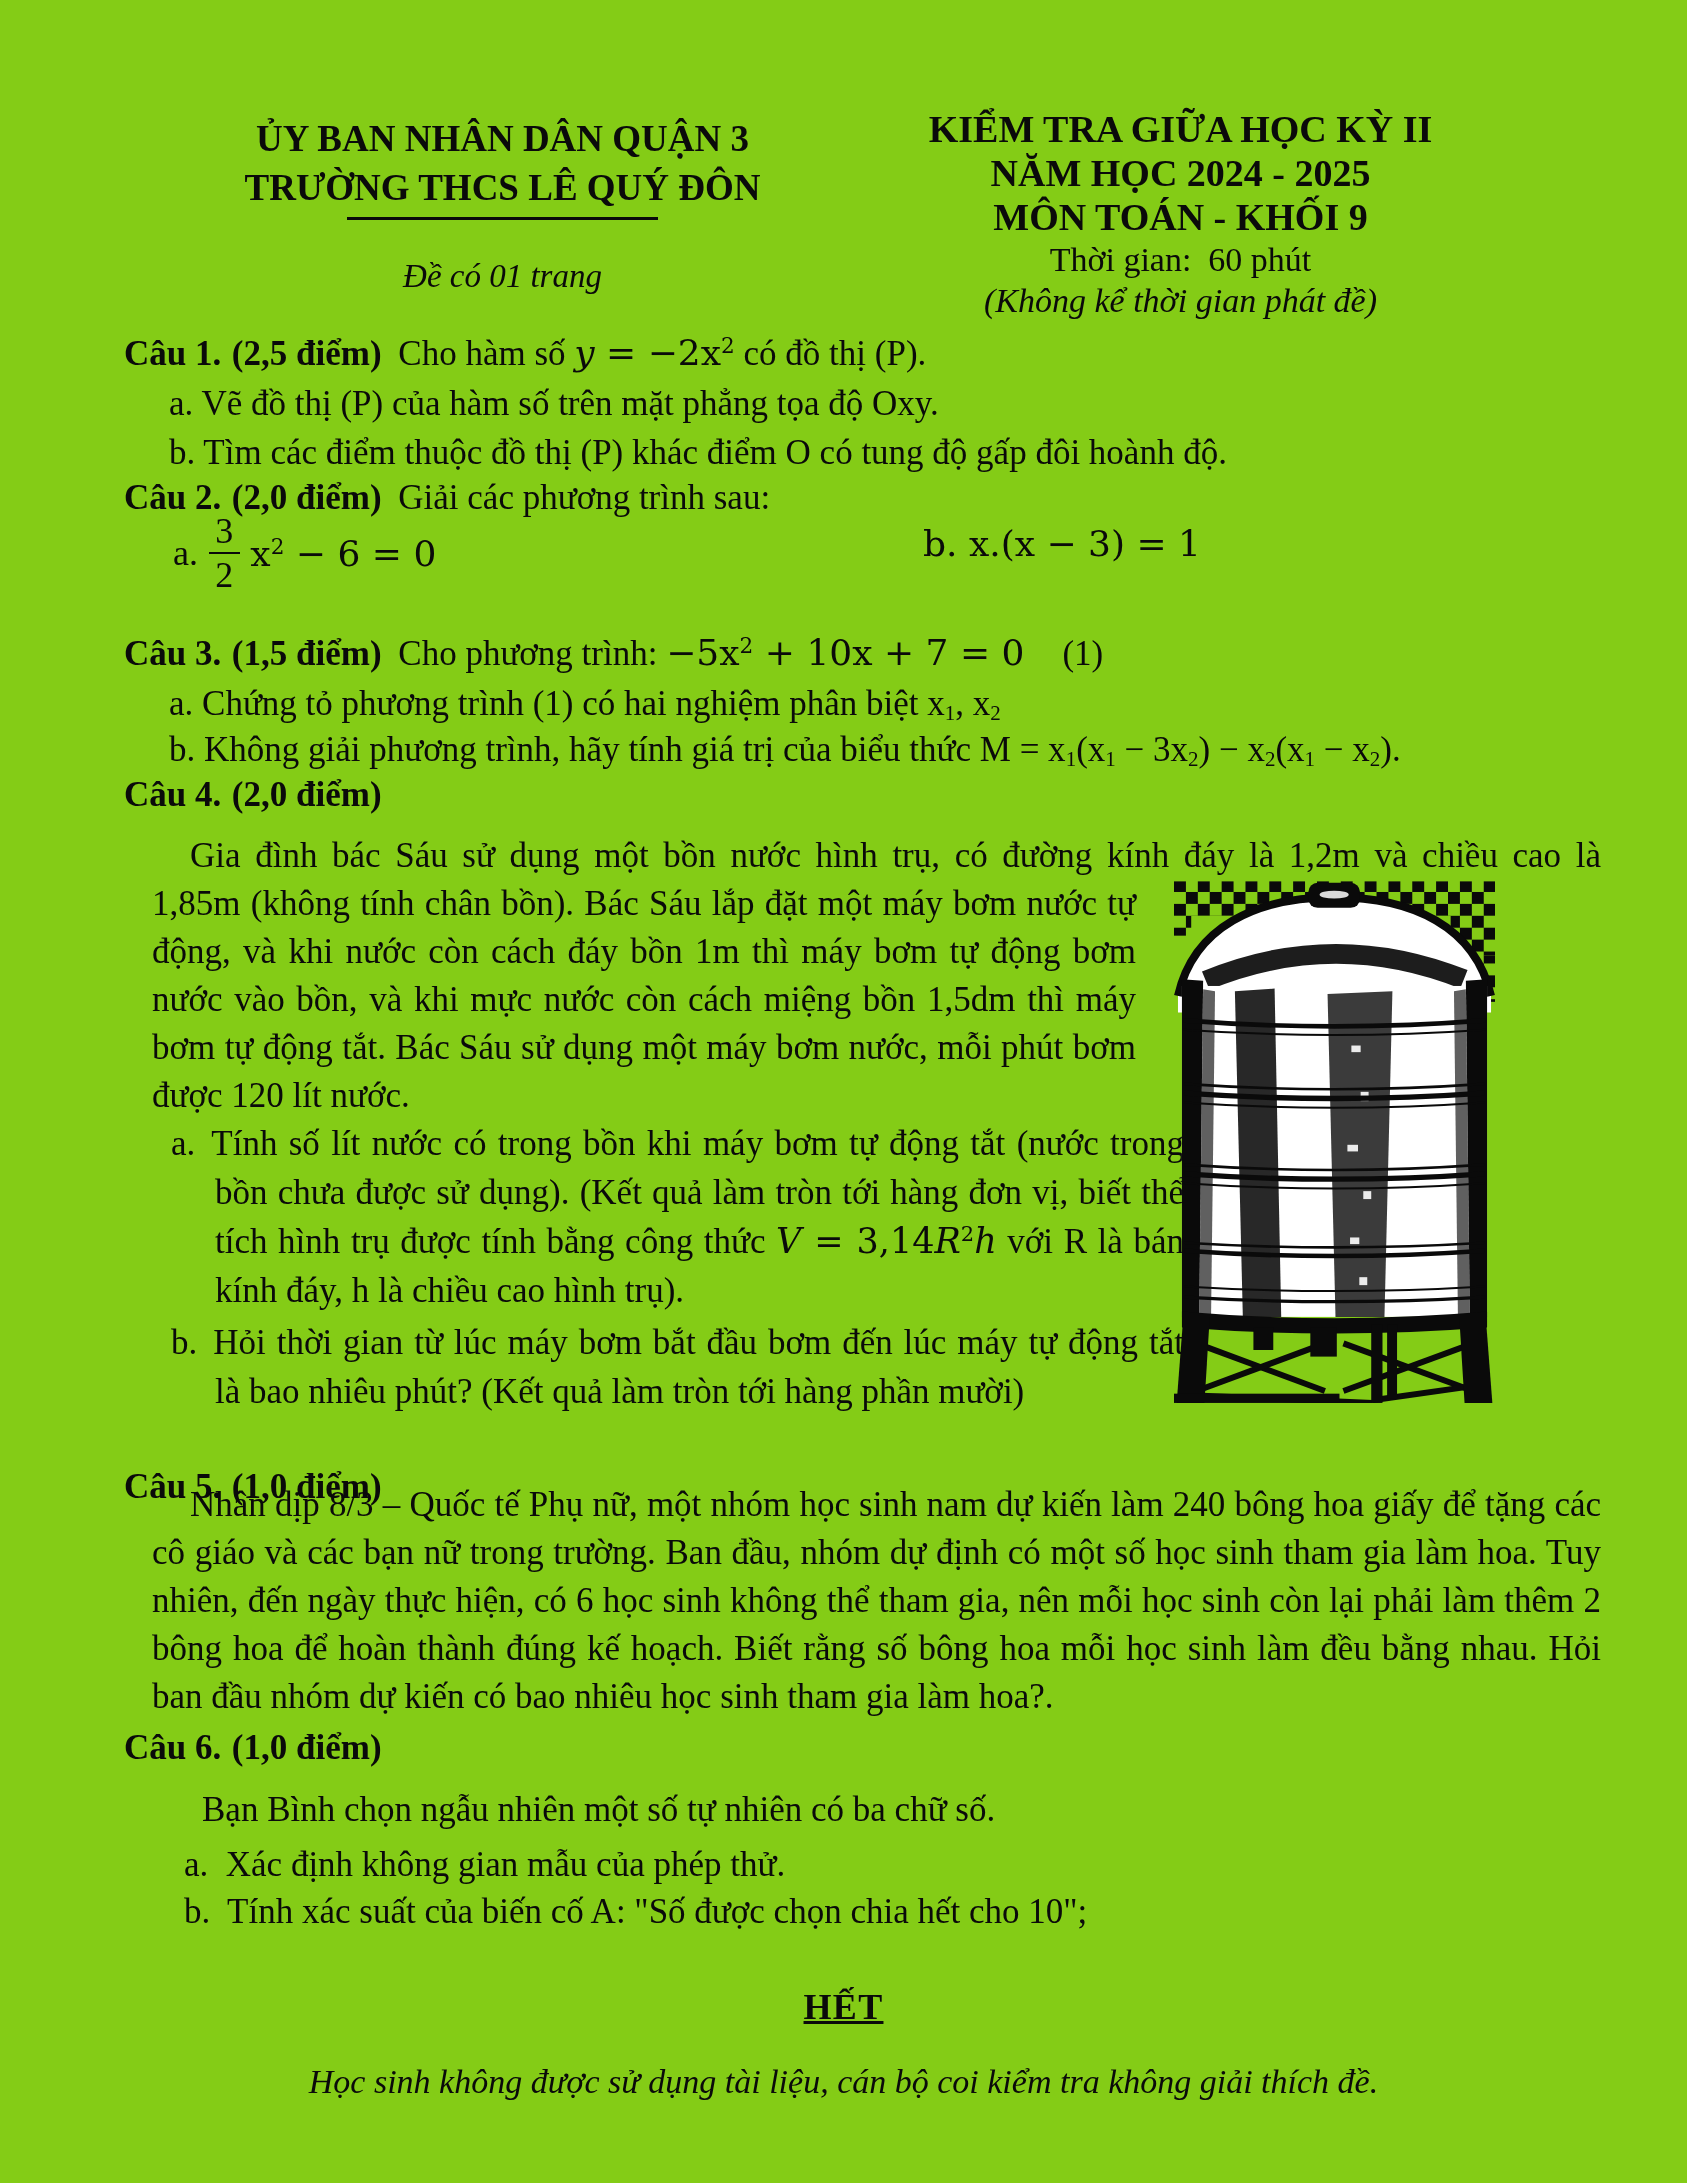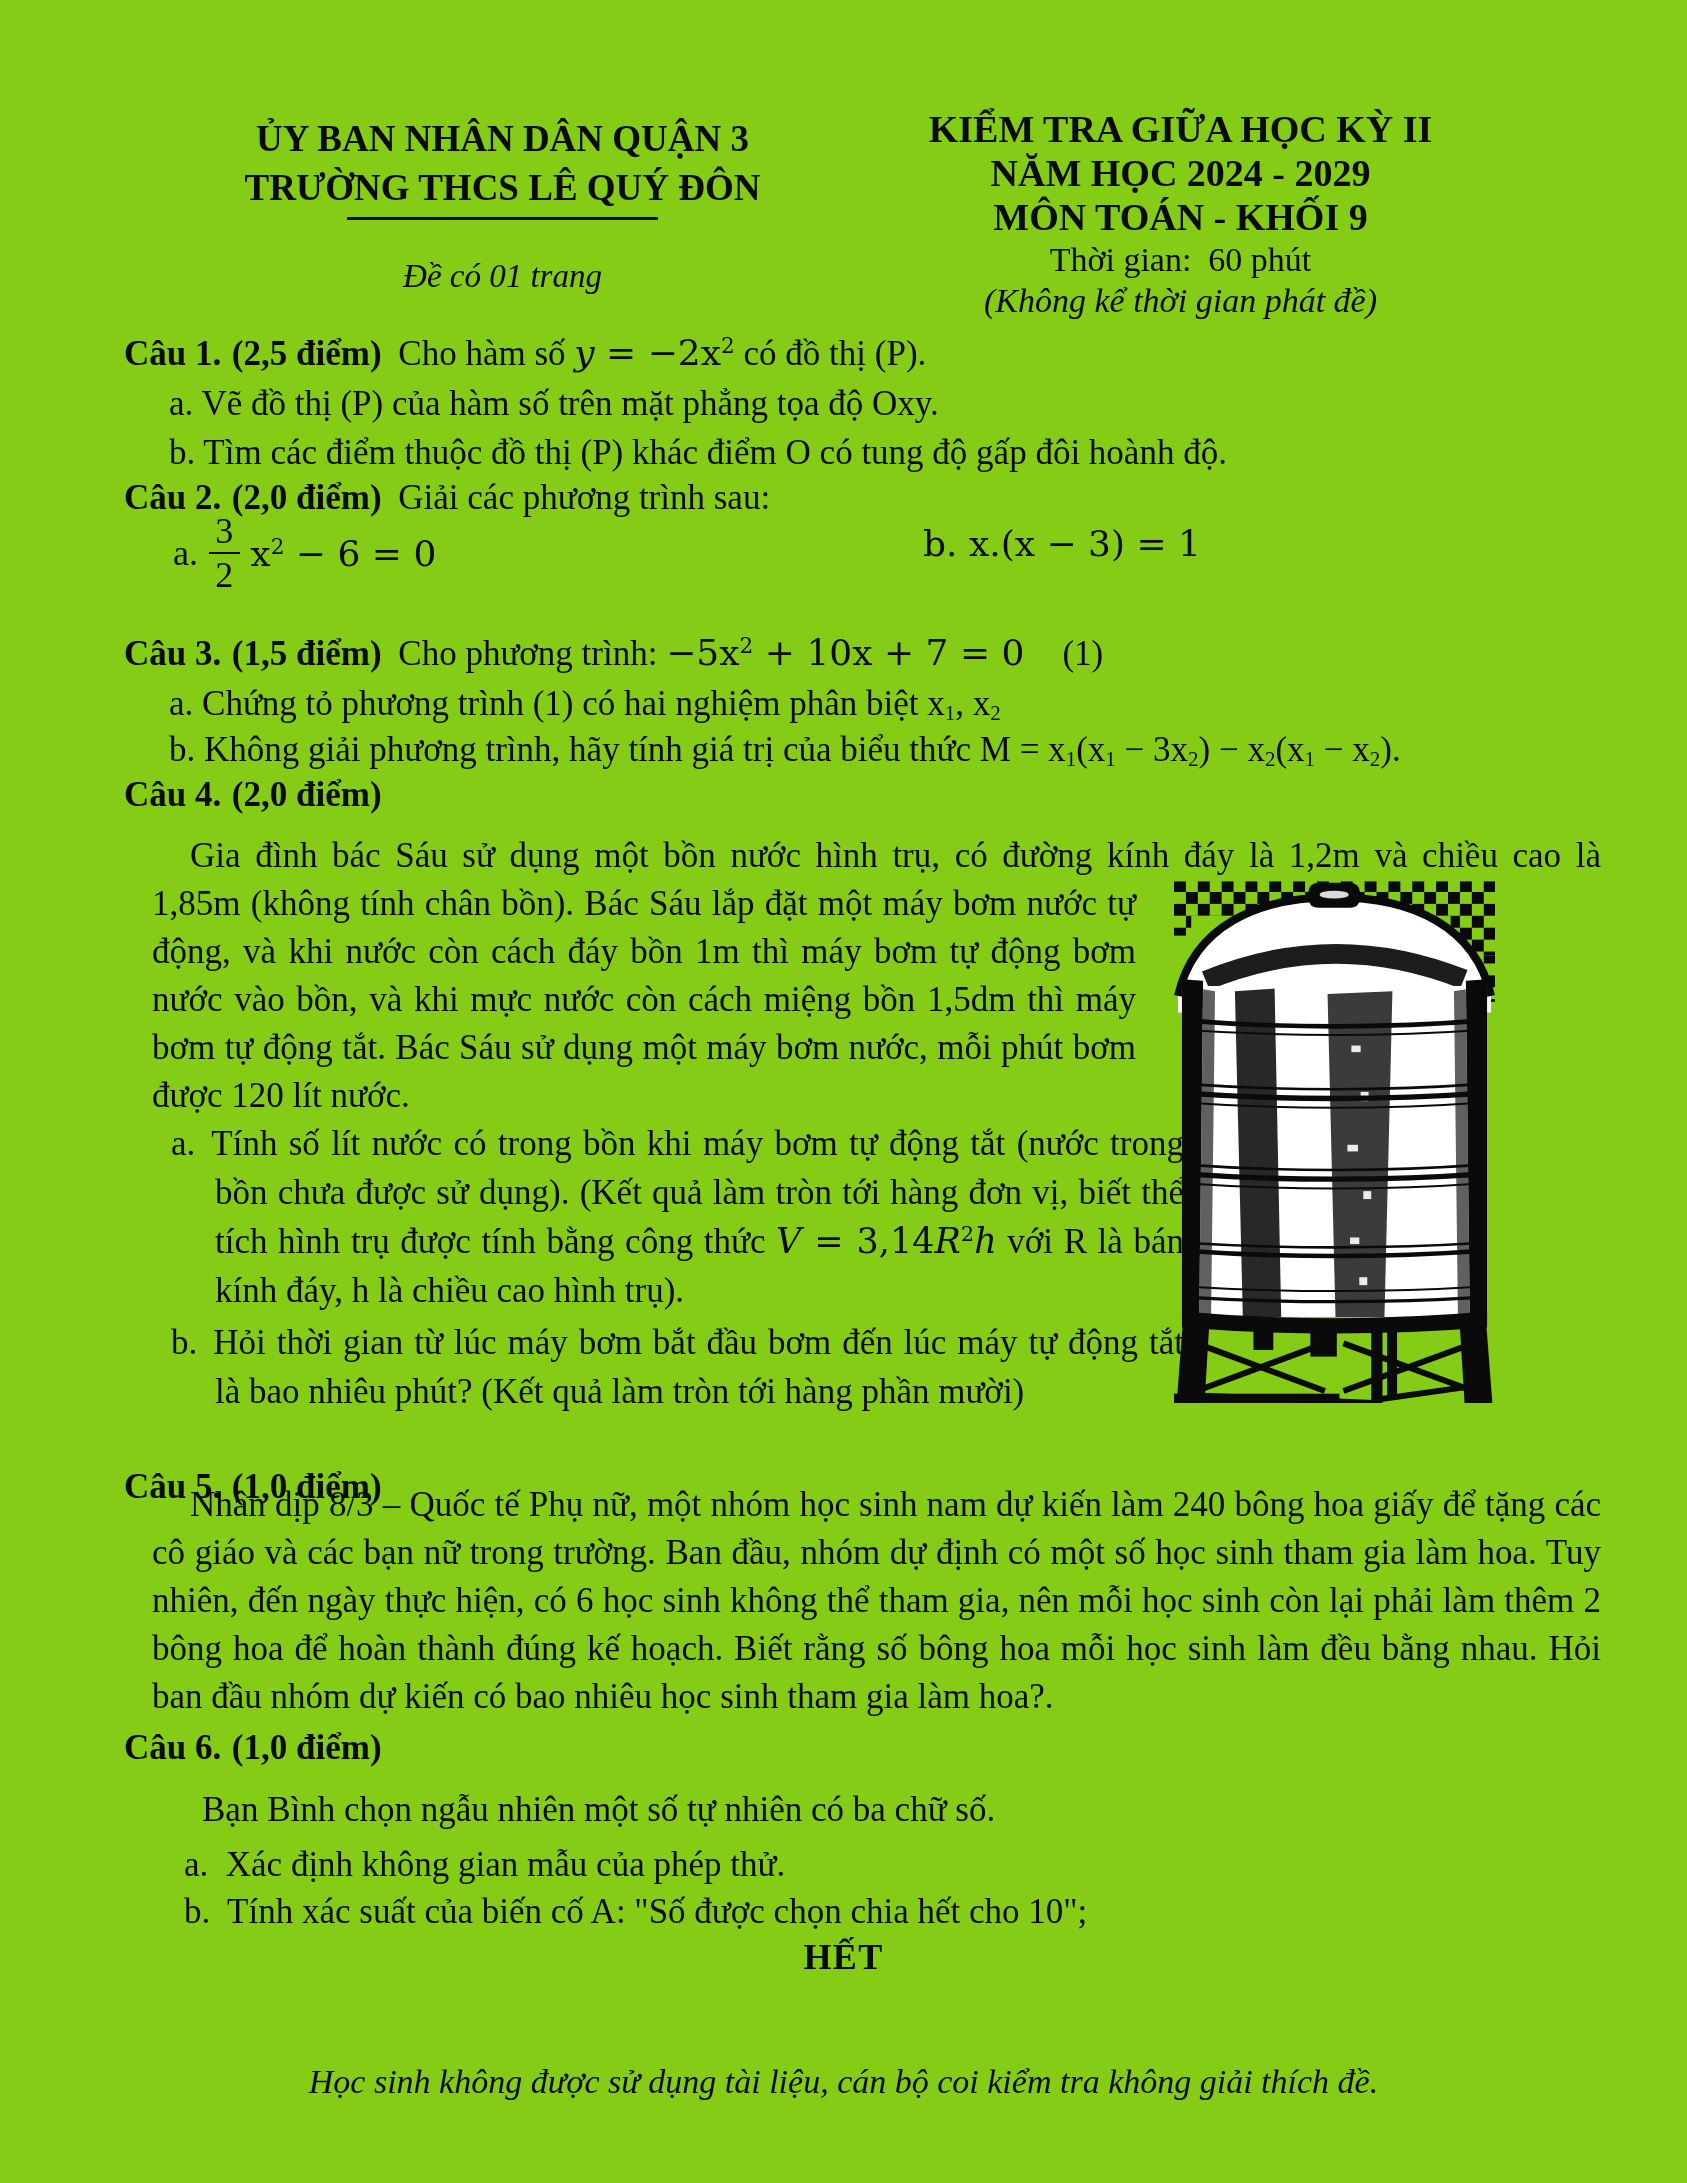--- a/index.html
+++ b/index.html
@@ -48,21 +48,21 @@
 
   <div class="abs hdr-left">
     <div>ỦY BAN NHÂN DÂN QUẬN 3</div>
     <div>TRƯỜNG THCS LÊ QUÝ ĐÔN</div>
     <div class="hdr-rule"></div>
     <div class="hdr-note">Đề có 01 trang</div>
   </div>
 
   <div class="abs hdr-right">
     <div class="bl">KIỂM TRA GIỮA HỌC KỲ II</div>
-    <div class="bl">NĂM HỌC 2024 - 2029</div>
+    <div class="bl">NĂM HỌC 2024 - 2025</div>
     <div class="bl">MÔN TOÁN - KHỐI 9</div>
     <div class="tm pre">Thời gian:  60 phút</div>
     <div class="tm it">(Không kể thời gian phát đề)</div>
   </div>
 
   <div class="abs line" style="left:124px;top:329px;">
     <span class="b">Câu 1.</span><span class="b pts">(2,5 điểm)</span>
     <span class="gap">Cho hàm số</span>
     <span class="math"><i>y</i> = −2x<sup>2</sup></span><span> có đồ thị (P).</span>
   </div>
@@ -190,17 +190,17 @@
   </div>
   <div class="abs line just ind" style="left:152px;top:1481px;width:1449px;">Nhân dịp 8/3 – Quốc tế Phụ nữ, một nhóm học sinh nam dự kiến làm 240 bông hoa giấy để tặng các cô giáo và các bạn nữ trong trường. Ban đầu, nhóm dự định có một số học sinh tham gia làm hoa. Tuy nhiên, đến ngày thực hiện, có 6 học sinh không thể tham gia, nên mỗi học sinh còn lại phải làm thêm 2 bông hoa để hoàn thành đúng kế hoạch. Biết rằng số bông hoa mỗi học sinh làm đều bằng nhau. Hỏi ban đầu nhóm dự kiến có bao nhiêu học sinh tham gia làm hoa?.</div>
 
   <div class="abs line" style="left:124px;top:1724px;">
     <span class="b">Câu 6.</span><span class="b pts">(1,0 điểm)</span>
   </div>
   <div class="abs line" style="left:202px;top:1786px;">Bạn Bình chọn ngẫu nhiên một số tự nhiên có ba chữ số.</div>
   <div class="abs line pre" style="left:184px;top:1841px;">a.  Xác định không gian mẫu của phép thử.</div>
   <div class="abs line pre" style="left:184px;top:1888px;">b.  Tính xác suất của biến cố A: "Số được chọn chia hết cho 10";</div>
 
-  <div class="abs center het" style="left:99px;top:1936px;width:1489px;">HẾT</div>
+  <div class="abs center het" style="left:99px;top:1986px;width:1489px;text-decoration:underline;">HẾT</div>
   <div class="abs center foot" style="left:99px;top:2051px;width:1489px;">Học sinh không được sử dụng tài liệu, cán bộ coi kiểm tra không giải thích đề.</div>
 
 </div>
 
 
 </body></html>

